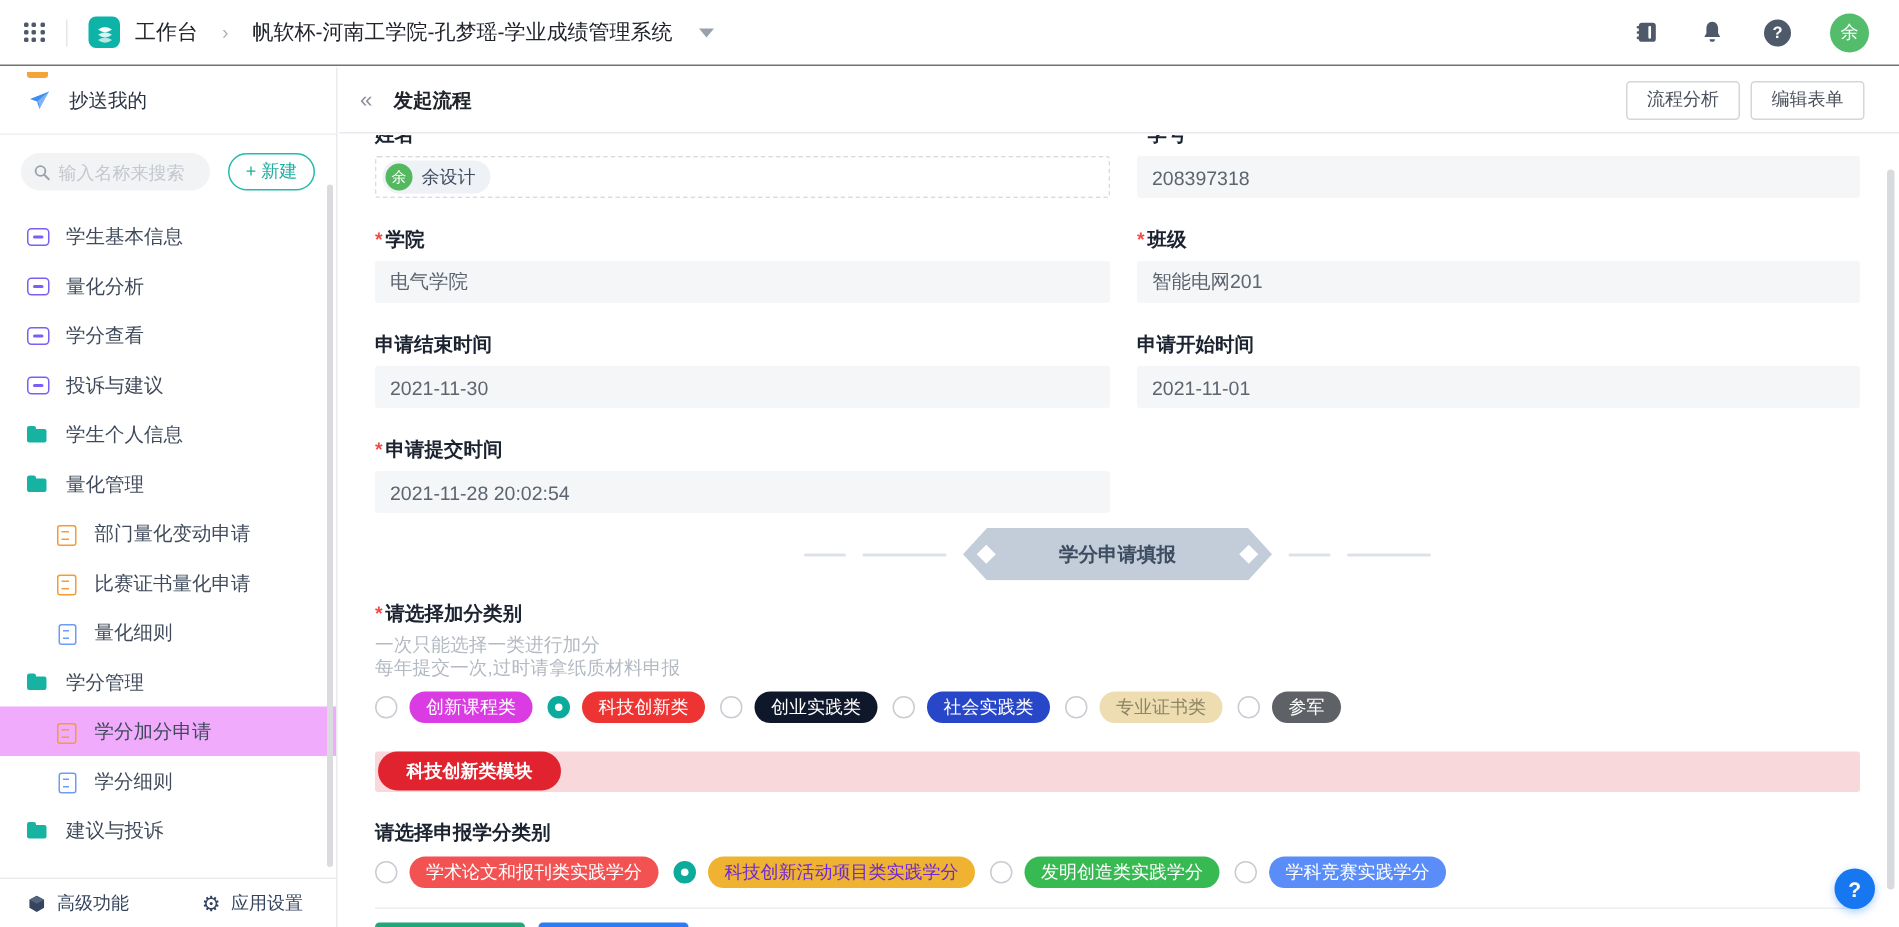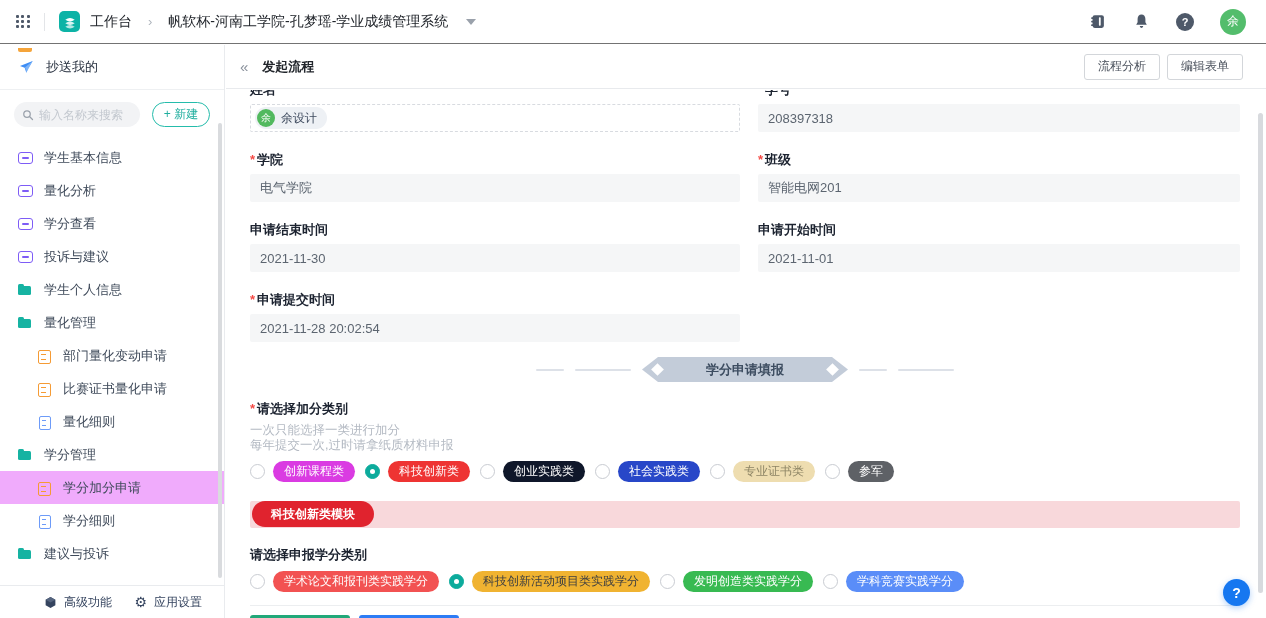--- a/index.html
+++ b/index.html
@@ -54,21 +54,21 @@
   .icon-folder::after { content:""; position:absolute; top:3px; left:0; width:13px; height:9px; background:#16b3a2; border-radius:1.5px; }
   .icon-clipboard::before { content:""; position:absolute; top:1px; left:1px; width:11px; height:12px;
     border:1.5px solid #f59b35; border-radius:2px; }
   .icon-clipboard::after { content:""; position:absolute; top:5px; left:4px; width:5px; height:4px;
     border-top:1.5px solid #f59b35; border-bottom:1.5px solid #f59b35; }
   .icon-document::before { content:""; position:absolute; top:1px; left:2px; width:10px; height:12px;
     border:1.5px solid #6d9bf8; border-radius:2px; }
   .icon-document::after { content:""; position:absolute; top:5px; left:5px; width:4px; height:4px;
     border-top:1.5px solid #6d9bf8; border-bottom:1.5px solid #6d9bf8; }
   .sb-footer { position:absolute; bottom:0; left:0; right:0; height:33px; border-top:1px solid #e9ebee;
-    display:flex; align-items:center; font-size:12px; color:#35445f; background:#fff;padding-left:26px; }
+    display:flex; align-items:center; font-size:12px; color:#35445f; background:#fff; }
   .sb-footer .cell { display:flex; align-items:center; gap:7px; cursor:pointer; }
   .cell-adv { padding-left:18px; }
   .cell-set { margin-left:auto; padding-right:22px; }
   .gear-glyph { font-size:14px; color:#35445f; line-height:1; }
   .sb-scrollbar { position:absolute; top:78px; right:2px; width:4px; height:455px; background:#d9dbde; border-radius:2px; }
 
   
   .main { position:absolute; top:45px; left:226px; right:0; bottom:0; background:#fff; }
   .main-header { height:44px; border-bottom:1px solid #e8eaed; display:flex; align-items:center; padding:0 23px 0 6px; }
   .collapse-ico { font-size:15px; color:#8a919c; cursor:pointer; padding:0 8px; }
@@ -88,21 +88,21 @@
   .name-tag { display:flex; align-items:center; gap:6px; background:#eef1f5; border-radius:12px;
     height:22px; padding:0 10px 0 2px; }
   .name-tag .mini-avatar { width:18px; height:18px; border-radius:50%; background:#52b95f; color:#fff;
     font-size:10px; display:flex; align-items:center; justify-content:center; }
   .name-tag .tag-text { font-size:12px; color:#3e4a5e; }
   .mt-row { margin-top:20px; }
 
   .ribbon-row { display:flex; align-items:center; justify-content:center; gap:11px; margin-top:15px; height:25px; }
   .rline { height:2px; background:#dde1e8; border-radius:1px; }
   .rline.w-s { width:28px; } .rline.w-l { width:56px; }
-  .ribbon { position:relative; width:206px; height:25px; background:#c3ccd9; display:flex; align-items:center;
+  .ribbon { position:relative; width:206px; height:35px; background:#c3ccd9; display:flex; align-items:center;
     justify-content:center; clip-path:polygon(16px 0, calc(100% - 16px) 0, 100% 50%, calc(100% - 16px) 100%, 16px 100%, 0 50%); }
   .ribbon::before, .ribbon::after { content:""; position:absolute; width:9px; height:9px; background:#fff; transform:rotate(45deg); }
   .ribbon::before { left:11px; } .ribbon::after { right:11px; }
   .ribbon-text { font-size:13px; font-weight:bold; color:#3d4d61; }
 
   .hint { font-size:12.5px; color:#b4bac3; line-height:15px; }
   .sec-label { margin-top:19px; }
   .radio-row { display:flex; align-items:center; gap:10px; margin-top:8px; }
   .radio-opt { display:flex; align-items:center; gap:8px; cursor:pointer; }
   .radio { width:15px; height:15px; border-radius:50%; border:1px solid #c9ccd2; background:#fff; position:relative; flex:none; }
@@ -386,21 +386,21 @@
 
       <div class="lbl sec-label"><span>请选择申报学分类别</span></div>
       <div class="radio-row" id="credit-options">
   <label class="radio-opt">
     <span class="radio"></span>
     <span class="pill" style="background: rgb(242, 82, 82); color: rgb(255, 255, 255);">学术论文和报刊类实践学分</span>
   </label>
 
   <label class="radio-opt">
     <span class="radio checked"></span>
-    <span class="pill" style="background: rgb(240, 179, 49); color: #404040;">科技创新活动项目类实践学分</span>
+    <span class="pill" style="background: rgb(240, 179, 49); color: #6d28d9;">科技创新活动项目类实践学分</span>
   </label>
 
   <label class="radio-opt">
     <span class="radio"></span>
     <span class="pill" style="background: rgb(56, 186, 82); color: rgb(255, 255, 255);">发明创造类实践学分</span>
   </label>
 
   <label class="radio-opt">
     <span class="radio"></span>
     <span class="pill" style="background: rgb(90, 141, 248); color: rgb(255, 255, 255);">学科竞赛实践学分</span>

